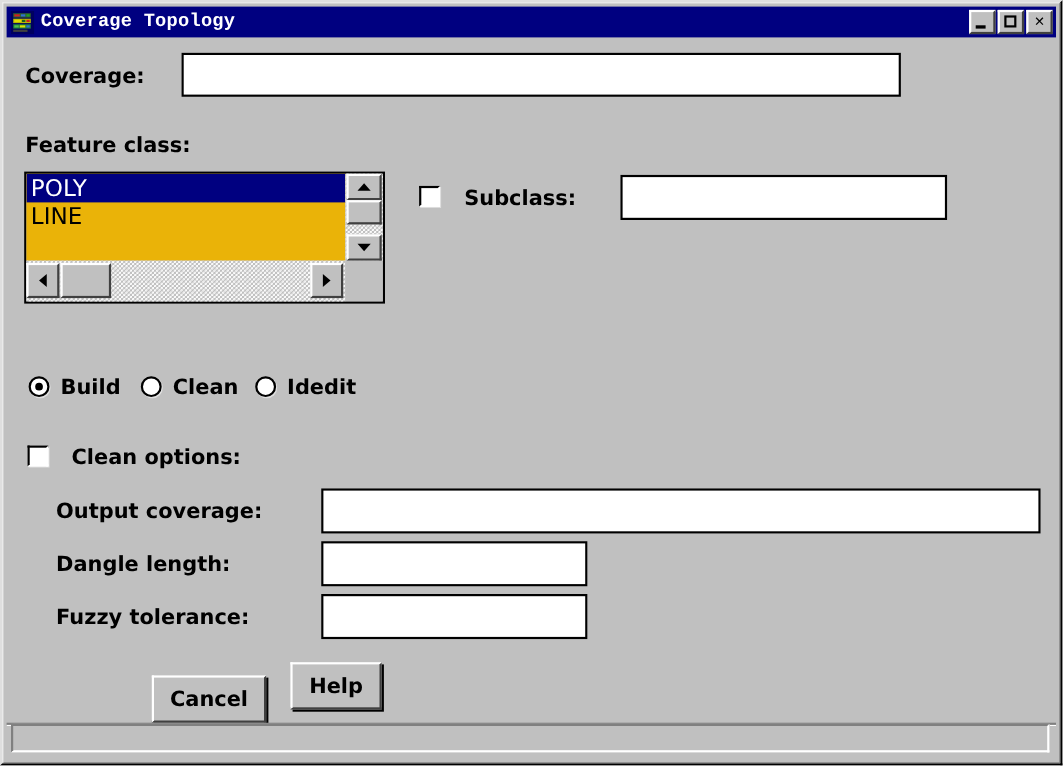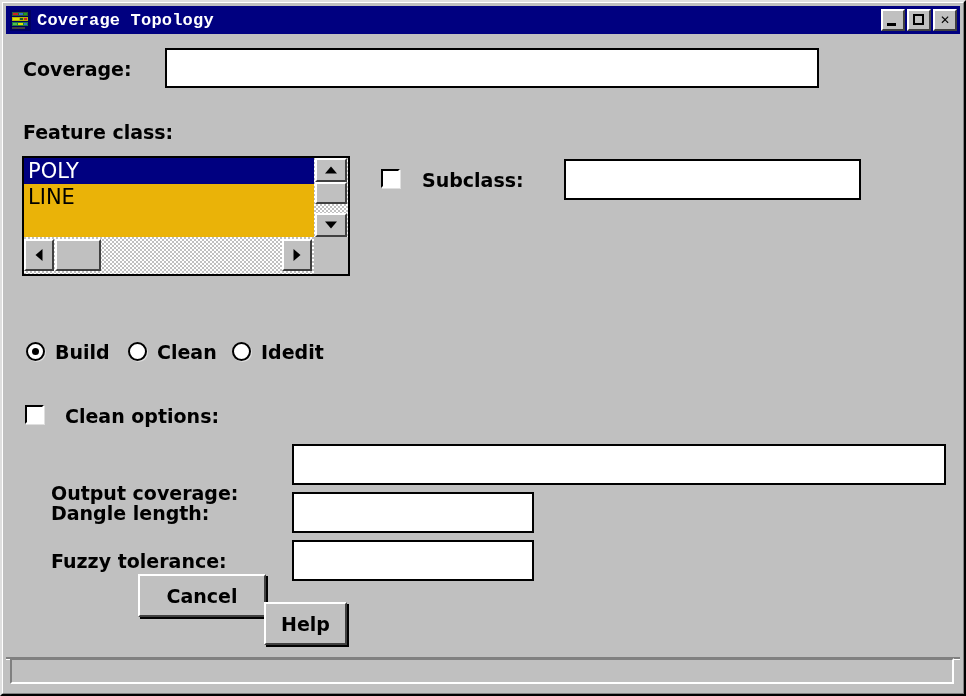--- a/index.html
+++ b/index.html
@@ -397,33 +397,33 @@
   <span class="lbl" style="left:155px; top:339px;text-align:center;">Clean</span>
 
   <div class="radio" style="left:230px; top:340px;">
     
   </div>
   <span class="lbl" style="left:259px; top:339px;">Idedit</span>
 
   <div class="checkbox" style="left:23px; top:403px;"></div>
   <span class="lbl" style="left:63px; top:403px;">Clean options:</span>
 
-  <span class="lbl" style="left:49px; top:452px;margin-top:28px;">Output coverage:</span>
+  <span class="lbl" style="left:49px; top:452px;">Output coverage:</span>
   <div class="field" style="left:290px; top:442px; width:654px; height:41px;">
     <input type="text" value="" placeholder="" style="">
   </div>
 
   <span class="lbl" style="left:49px; top:500px;">Dangle length:</span>
   <div class="field" style="left:290px; top:490px; width:242px; height:41px;">
     <input type="text" value="" placeholder="" style="">
   </div>
 
   <span class="lbl" style="left:49px; top:548px;">Fuzzy tolerance:</span>
   <div class="field" style="left:290px; top:538px; width:242px; height:41px;">
     <input type="text" value="" placeholder="" style="">
   </div>
 
-  <button class="pbtn" style="left:136px; top:572px; width:128px; height:43px;">Cancel</button>
+  <button class="pbtn" style="left:136px; top:612px; width:104px; height:43px;">Cancel</button>
   <button class="pbtn" style="left:262px; top:600px; width:83px; height:43px;">Help</button>
 
   <div class="sep-line" style="top:655px;"></div>
   <div class="statusbar"></div>
 </div>
 
 </body></html>

